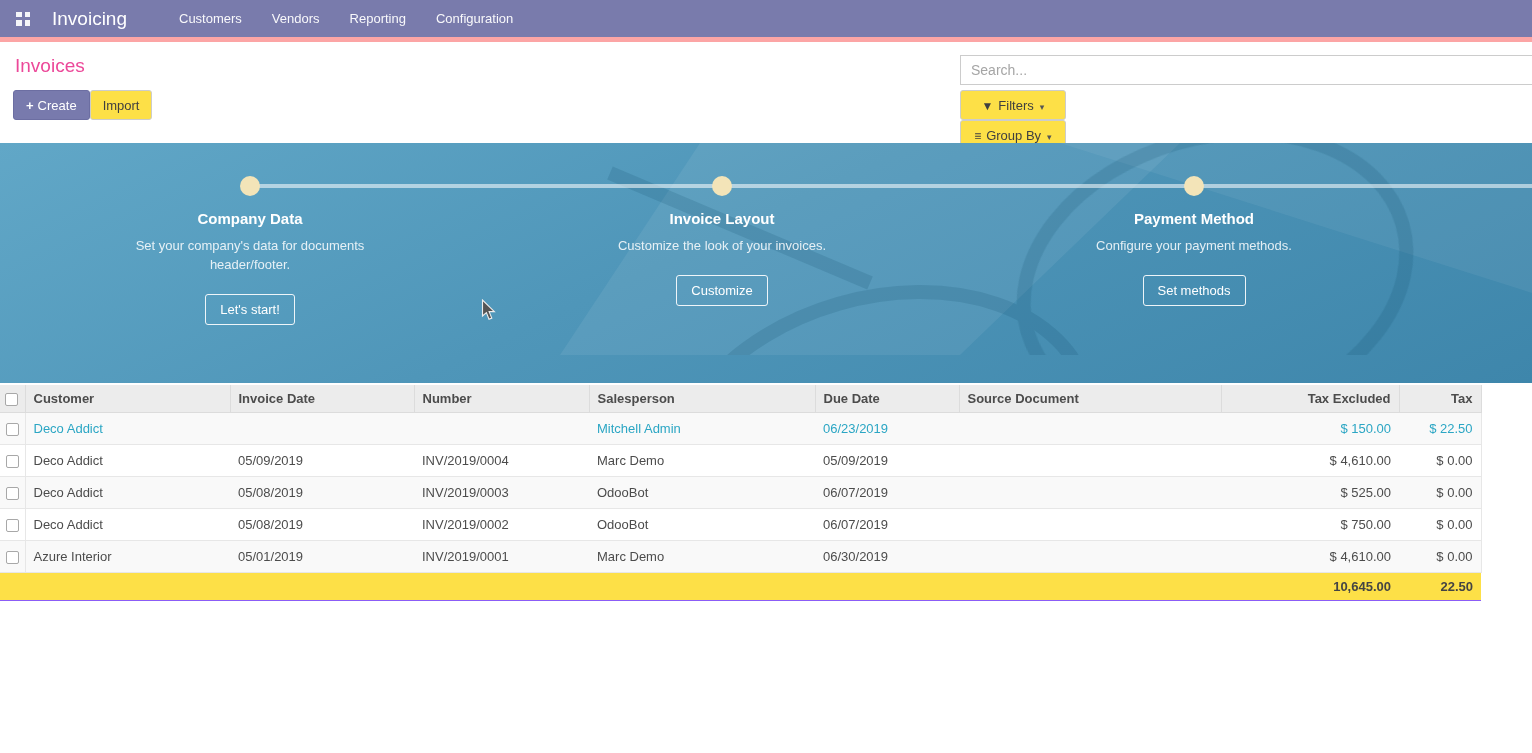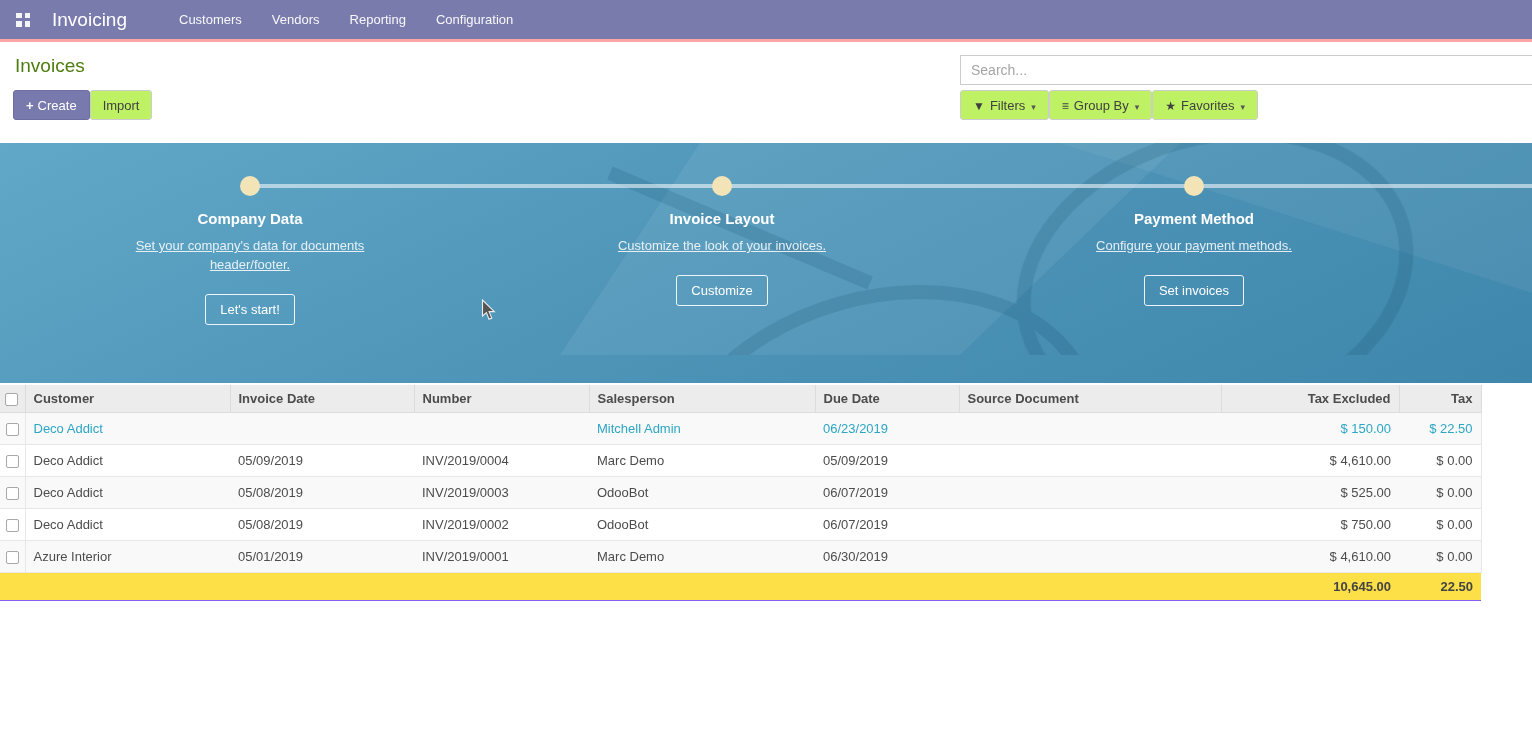--- a/index.html
+++ b/index.html
@@ -1,55 +1,55 @@
 <!DOCTYPE html>
 <html><head>
 <meta charset="utf-8">
 <style>
   * { margin:0; padding:0; box-sizing:border-box; }
   html,body { width:1532px; height:753px; overflow:hidden; background:#fff;
               font-family:"Liberation Sans", sans-serif; font-size:13px; color:#4c4c4c; }
 
   
-  .nav { height:42px; background:#797bac; border-bottom:3px solid #fca5a5;
+  .nav { height:42px; background:#797bac; border-bottom:5px solid #fca5a5;
          display:flex; align-items:center; padding:0 16px; }
   .apps-icon { width:14px; height:14px; display:grid; grid-template-columns:1fr 1fr;
                grid-template-rows:1fr 1fr; gap:3px; margin-right:22px; cursor:pointer; }
   .apps-icon span { background:rgba(255,255,255,.92); }
   .nav-title { color:#fff; font-size:19px; font-weight:400; margin-right:52px; }
   .nav-menu { display:flex; gap:30px; }
   .nav-menu .item { color:rgba(255,255,255,.95); font-size:13px; cursor:pointer; }
 
   
   .cp { position:relative; height:89px; }
-  .cp-title { position:absolute; left:15px; top:13px; font-size:19px; color:#4d7c0f; }
+  .cp-title { position:absolute; left:15px; top:13px; font-size:19px; color:#ec4899; }
   .cp-buttons { position:absolute; left:13px; top:48px; display:flex; }
   .btn { height:30px; padding:0 12px; font-size:13px; border-radius:3px; cursor:pointer;
-         border:1px solid #ccc; background:#bef264; color:#404040; font-family:inherit; }
+         border:1px solid #ccc; background:#fde047; color:#404040; font-family:inherit; }
   .btn-primary { background:#787aad; border-color:#6c6ea2; color:#fff; }
   .btn-primary .plus { font-weight:bold; margin-right:4px; }
   .search-box { position:absolute; left:960px; right:-2px; top:13px; height:30px;
                 border:1px solid #ccc; background:#fff; padding:0 10px; font-size:14px;
                 color:#444; font-family:inherit; }
   .search-box::placeholder { color:#a5a5a5; }
-  .cp-filters { position:absolute; left:960px; top:48px; display:flex; gap:0; }
+  .cp-filters { position:absolute; left:960px; top:48px; display:flex; gap:0;flex-direction:column; }
   .btn .ic { margin-right:5px; font-size:12px; }
   .btn .caret { margin-left:6px; font-size:9px; color:#555; }
 
   
   .banner { position:relative; margin-top:12px; height:240px; overflow:hidden;
             background:linear-gradient(155deg,#61a7c7 0%,#4f96b9 45%,#3e86ab 100%); }
   .banner svg.photo { position:absolute; top:0; left:0; }
   .progress-line { position:absolute; top:41px; left:250px; right:0; height:4px;
                    background:rgba(255,255,255,.55); }
   .step { position:absolute; top:33px; width:300px; text-align:center; }
   .step .dot { width:20px; height:20px; border-radius:50%; background:#f3e4b8; margin:0 auto; }
   .step h3 { color:#fff; font-size:15px; font-weight:bold; margin-top:14px; }
   .step p { color:rgba(255,255,255,.85); font-size:13px; line-height:19px;
-            margin:9px auto 0; width:230px;text-decoration:underline; }
+            margin:9px auto 0; width:230px; }
   .step .step-btn { margin-top:20px; background:transparent; border:1px solid rgba(255,255,255,.9);
                     color:#fff; border-radius:3px; padding:7px 14px; font-size:13px;
                     cursor:pointer; font-family:inherit; }
   .step1 { left:100px; } .step2 { left:572px; } .step3 { left:1044px; }
 
   
   table.list { width:1372px; border-collapse:collapse; table-layout:fixed; margin-top:2px; }
   table.list th { background:#ececec; font-weight:bold; color:#4c4c4c; text-align:left;
                   padding:6px 8px; border:1px solid #dcdcdc; border-top:none; font-size:13px; }
   table.list th:first-child { border-left:none; }
@@ -126,21 +126,21 @@
     <div class="dot"></div>
     <h3>Invoice Layout</h3>
     <p>Customize the look of your invoices.</p>
     <button class="step-btn">Customize</button>
   </div>
 
   <div class="step step3">
     <div class="dot"></div>
     <h3>Payment Method</h3>
     <p>Configure your payment methods.</p>
-    <button class="step-btn">Set invoices</button>
+    <button class="step-btn">Set methods</button>
   </div>
 </div>
 
 <table class="list">
   <colgroup>
     <col style="width:25px">
       <col style="width:205px">
       <col style="width:184px">
       <col style="width:175px">
     <col style="width:226px">

